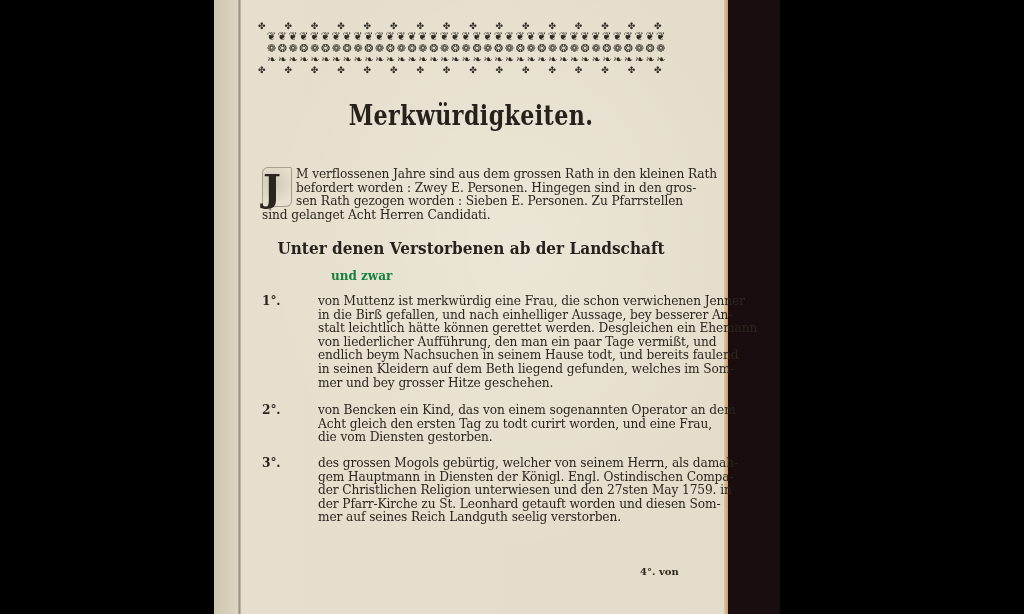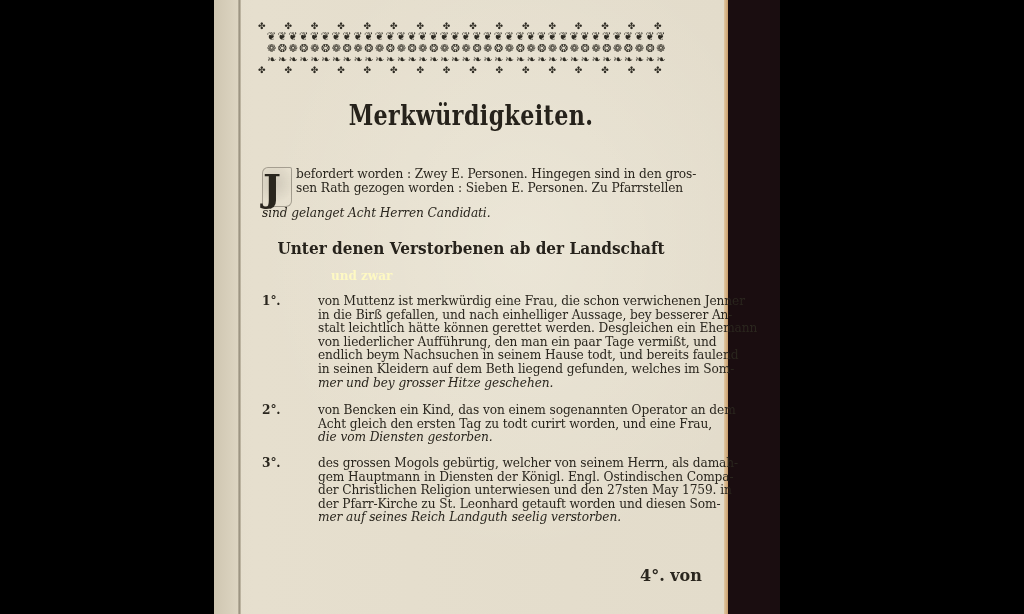--- a/index.html
+++ b/index.html
@@ -53,21 +53,21 @@
       text-align: center; font-size: 27px; font-weight: bold;
       font-family: "DejaVu Serif", serif; color: #26221b;
       letter-spacing: 0.5px; transform: scaleX(0.82);
     }
 
     .text {
       color: #2a261e; font-family: "DejaVu Serif", serif;
       font-size: 12.2px; line-height: 13.6px; text-align: justify;
       text-align-last: justify; letter-spacing: -0.1px;
     }
-    .text .last { text-align-last: left; font-style: italic; }
+    .text .last { text-align-last: left; }
     .line { display: block; white-space: nowrap; text-align: justify; text-align-last: justify; }
     .line.last { text-align-last: left; }
 
     .intro {
       position: absolute; left: 262px; top: 168px; width: 416px;
     }
     .dropcap {
       float: left; width: 30px; height: 40px; margin-right: 4px; margin-top: -1px;
       font-family: "DejaVu Serif", serif; font-size: 38px; line-height: 40px;
       font-weight: bold; color: #2a261e; text-align: center;
@@ -75,36 +75,36 @@
       background: radial-gradient(circle at 40% 40%, rgba(42,38,30,0.12), rgba(0,0,0,0) 70%);
     }
 
     .subhead {
       position: absolute; left: 214px; width: 514px; top: 238px;
       text-align: center; font-size: 17px; font-weight: bold;
       color: #26221b; transform: scaleX(0.9);
     }
     .undzwar {
       position: absolute; left: 331px; top: 269px;
-      font-size: 12px; color: #fef9c3; font-weight: bold;
+      font-size: 12px; color: #15803d; font-weight: bold;
     }
 
     .item { position: absolute; left: 262px; width: 418px; }
     .item .num {
       position: absolute; left: 0; top: 0; font-weight: bold;
       font-size: 12.2px; line-height: 13.6px; color: #2a261e; white-space: nowrap;
     }
     .item .body { margin-left: 56px; }
     .item1 { top: 295px; }
     .item2 { top: 404px; }
     .item3 { top: 457px; }
 
     .catchword {
       position: absolute; left: 640px; top: 566px;
-      font-size: 16px; font-weight: bold; color: #2a261e;
+      font-size: 10px; font-weight: bold; color: #2a261e;
     }
   </style>
 </head>
 <body>
 
 <div class="viewer">
   <div class="right-shadow"></div>
 
   <div class="page">
     <div class="gutter-fold"></div>
@@ -117,20 +117,21 @@
     <div class="ornament-row">❦❦❦❦❦❦❦❦❦❦❦❦❦❦❦❦❦❦❦❦❦❦❦❦❦❦❦❦❦❦❦❦❦❦❦❦❦</div>
     <div class="ornament-row">❁❂❁❂❁❂❁❂❁❂❁❂❁❂❁❂❁❂❁❂❁❂❁❂❁❂❁❂❁❂❁❂❁❂❁❂❁</div>
     <div class="ornament-row">❧❧❧❧❧❧❧❧❧❧❧❧❧❧❧❧❧❧❧❧❧❧❧❧❧❧❧❧❧❧❧❧❧❧❧❧❧</div>
     <div class="ornament-row small">✤ ✤ ✤ ✤ ✤ ✤ ✤ ✤ ✤ ✤ ✤ ✤ ✤ ✤ ✤ ✤ ✤ ✤ ✤ ✤ ✤ ✤ ✤</div>
   </div>
 
   <div class="title">Merkwürdigkeiten.</div>
 
   <div class="intro text">
     <div class="dropcap">J</div>
+    <span class="line">M verflossenen Jahre sind aus dem grossen Rath in den kleinen Rath</span>
     <span class="line">befordert worden : Zwey E. Personen.  Hingegen sind in den gros-</span>
     <span class="line">sen Rath gezogen worden : Sieben E. Personen.  Zu Pfarrstellen</span>
     <span class="line last" style="clear:left;">sind gelanget Acht Herren Candidati.</span>
   </div>
 
   <div class="subhead">Unter denen Verstorbenen ab der Landschaft</div>
   <div class="undzwar">und zwar</div>
 
   <div class="item item1 text">
     <span class="num">1°.</span>

